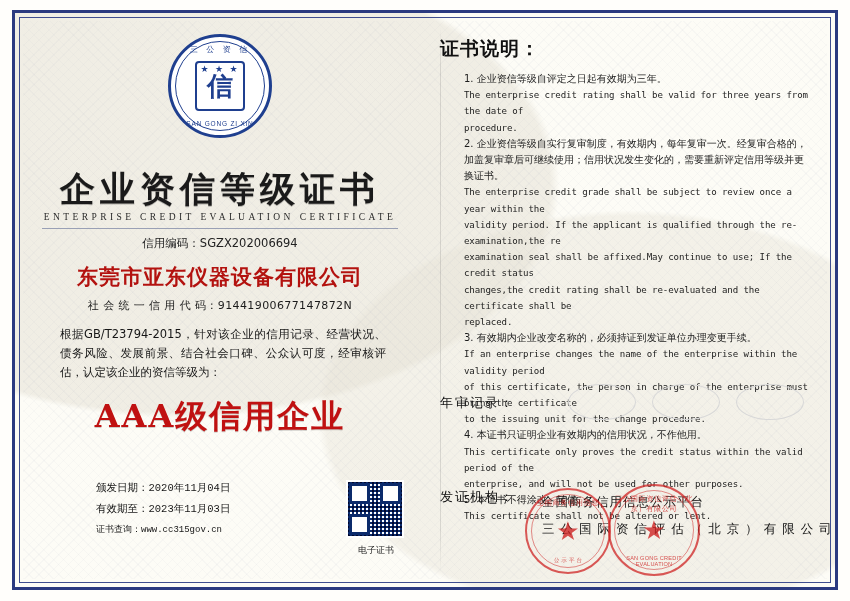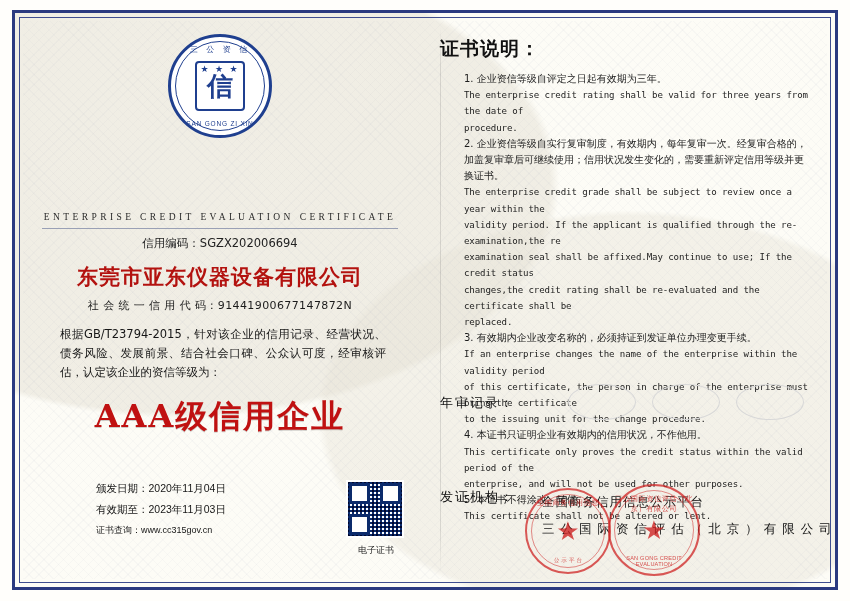--- a/index.html
+++ b/index.html
@@ -152,21 +152,21 @@
     position:absolute;left:0;right:0;top:375px;
     text-align:center;
     font-family:"DejaVu Serif", serif;
     font-size:32px;font-weight:bold;
     color:#c01111;
     letter-spacing:2px;
     text-shadow:0 1px 0 rgba(0,0,0,.18);
   }
   .meta{
     position:absolute;left:72px;top:458px;
-    font-family:Liberation Sans, sans-serif;
+    font-family:Liberation Mono, monospace;
     font-size:10.5px;color:#161616;
     line-height:21px;
   }
   .meta-row{white-space:nowrap;}
   .meta .small{font-size:9px;}
   .qr{
     position:absolute;left:322px;top:460px;
     width:58px;height:58px;
     background:#fff;
     padding:2px;
@@ -299,20 +299,21 @@
 
     <div class="emblem-wrap">
       <div class="emblem">
         <div class="emblem-top">三 公 资 信</div>
         <div class="emblem-stars">★ ★ ★</div>
         <div class="emblem-core">信</div>
         <div class="emblem-bottom">SAN GONG ZI XIN</div>
       </div>
     </div>
 
+    <div class="title-cn">企业资信等级证书</div>
     <div class="title-en">ENTERPRISE CREDIT EVALUATION CERTIFICATE</div>
     <div class="rule"></div>
 
     <div class="credit-code">
       <span>信用编码：</span><span>SGZX202006694</span>
     </div>
 
     <div class="company">东莞市亚东仪器设备有限公司</div>
     <div class="social-code">社 会 统 一 信 用 代 码：91441900677147872N</div>
 

